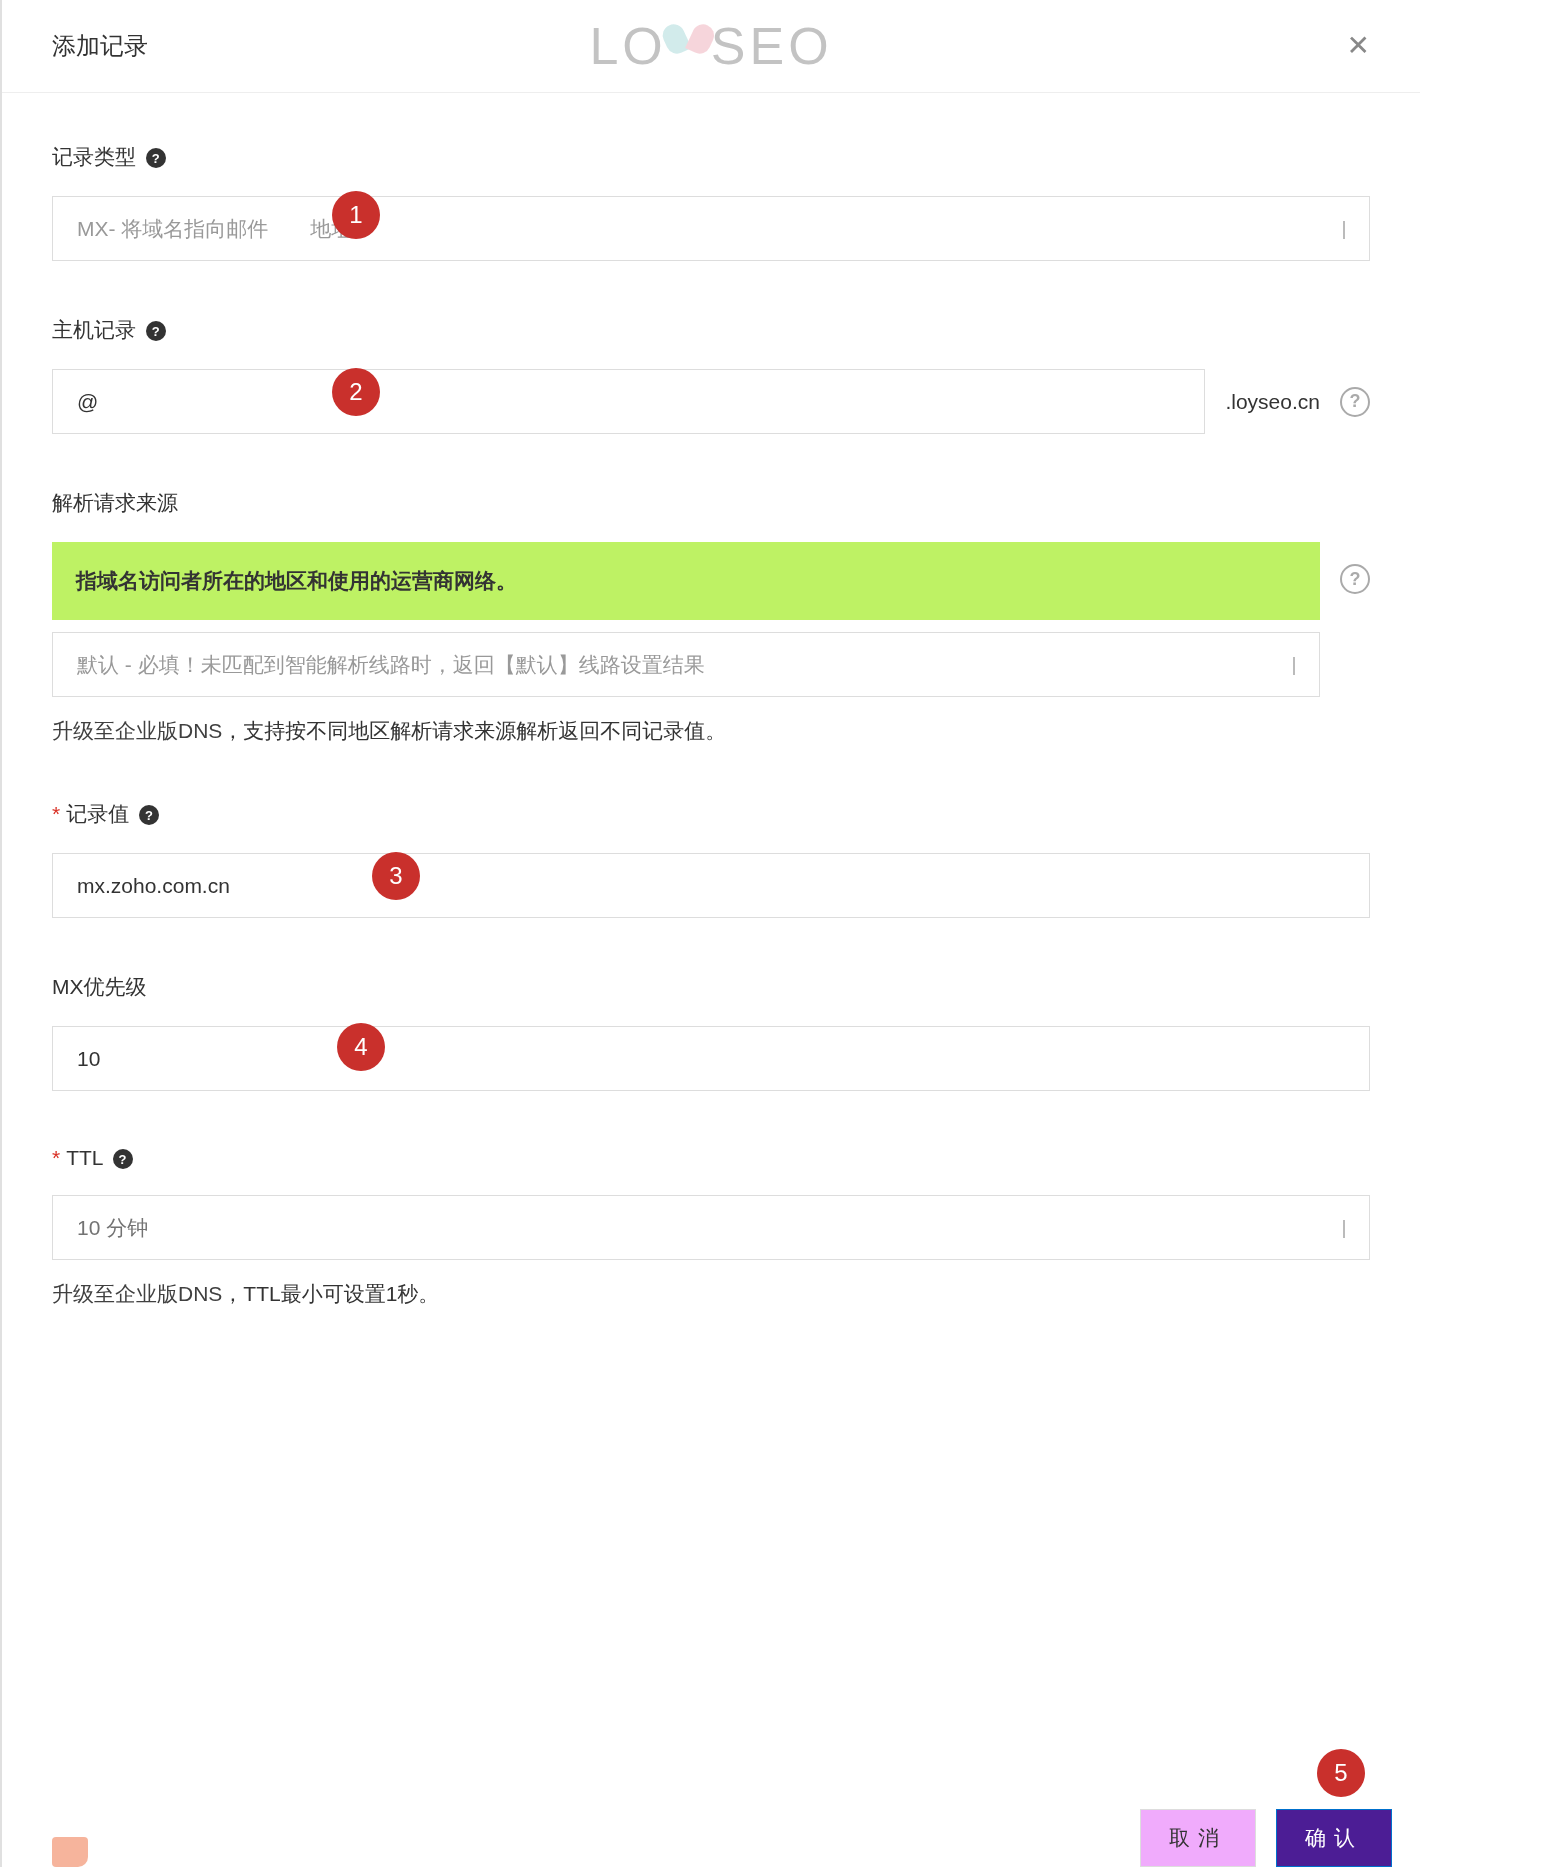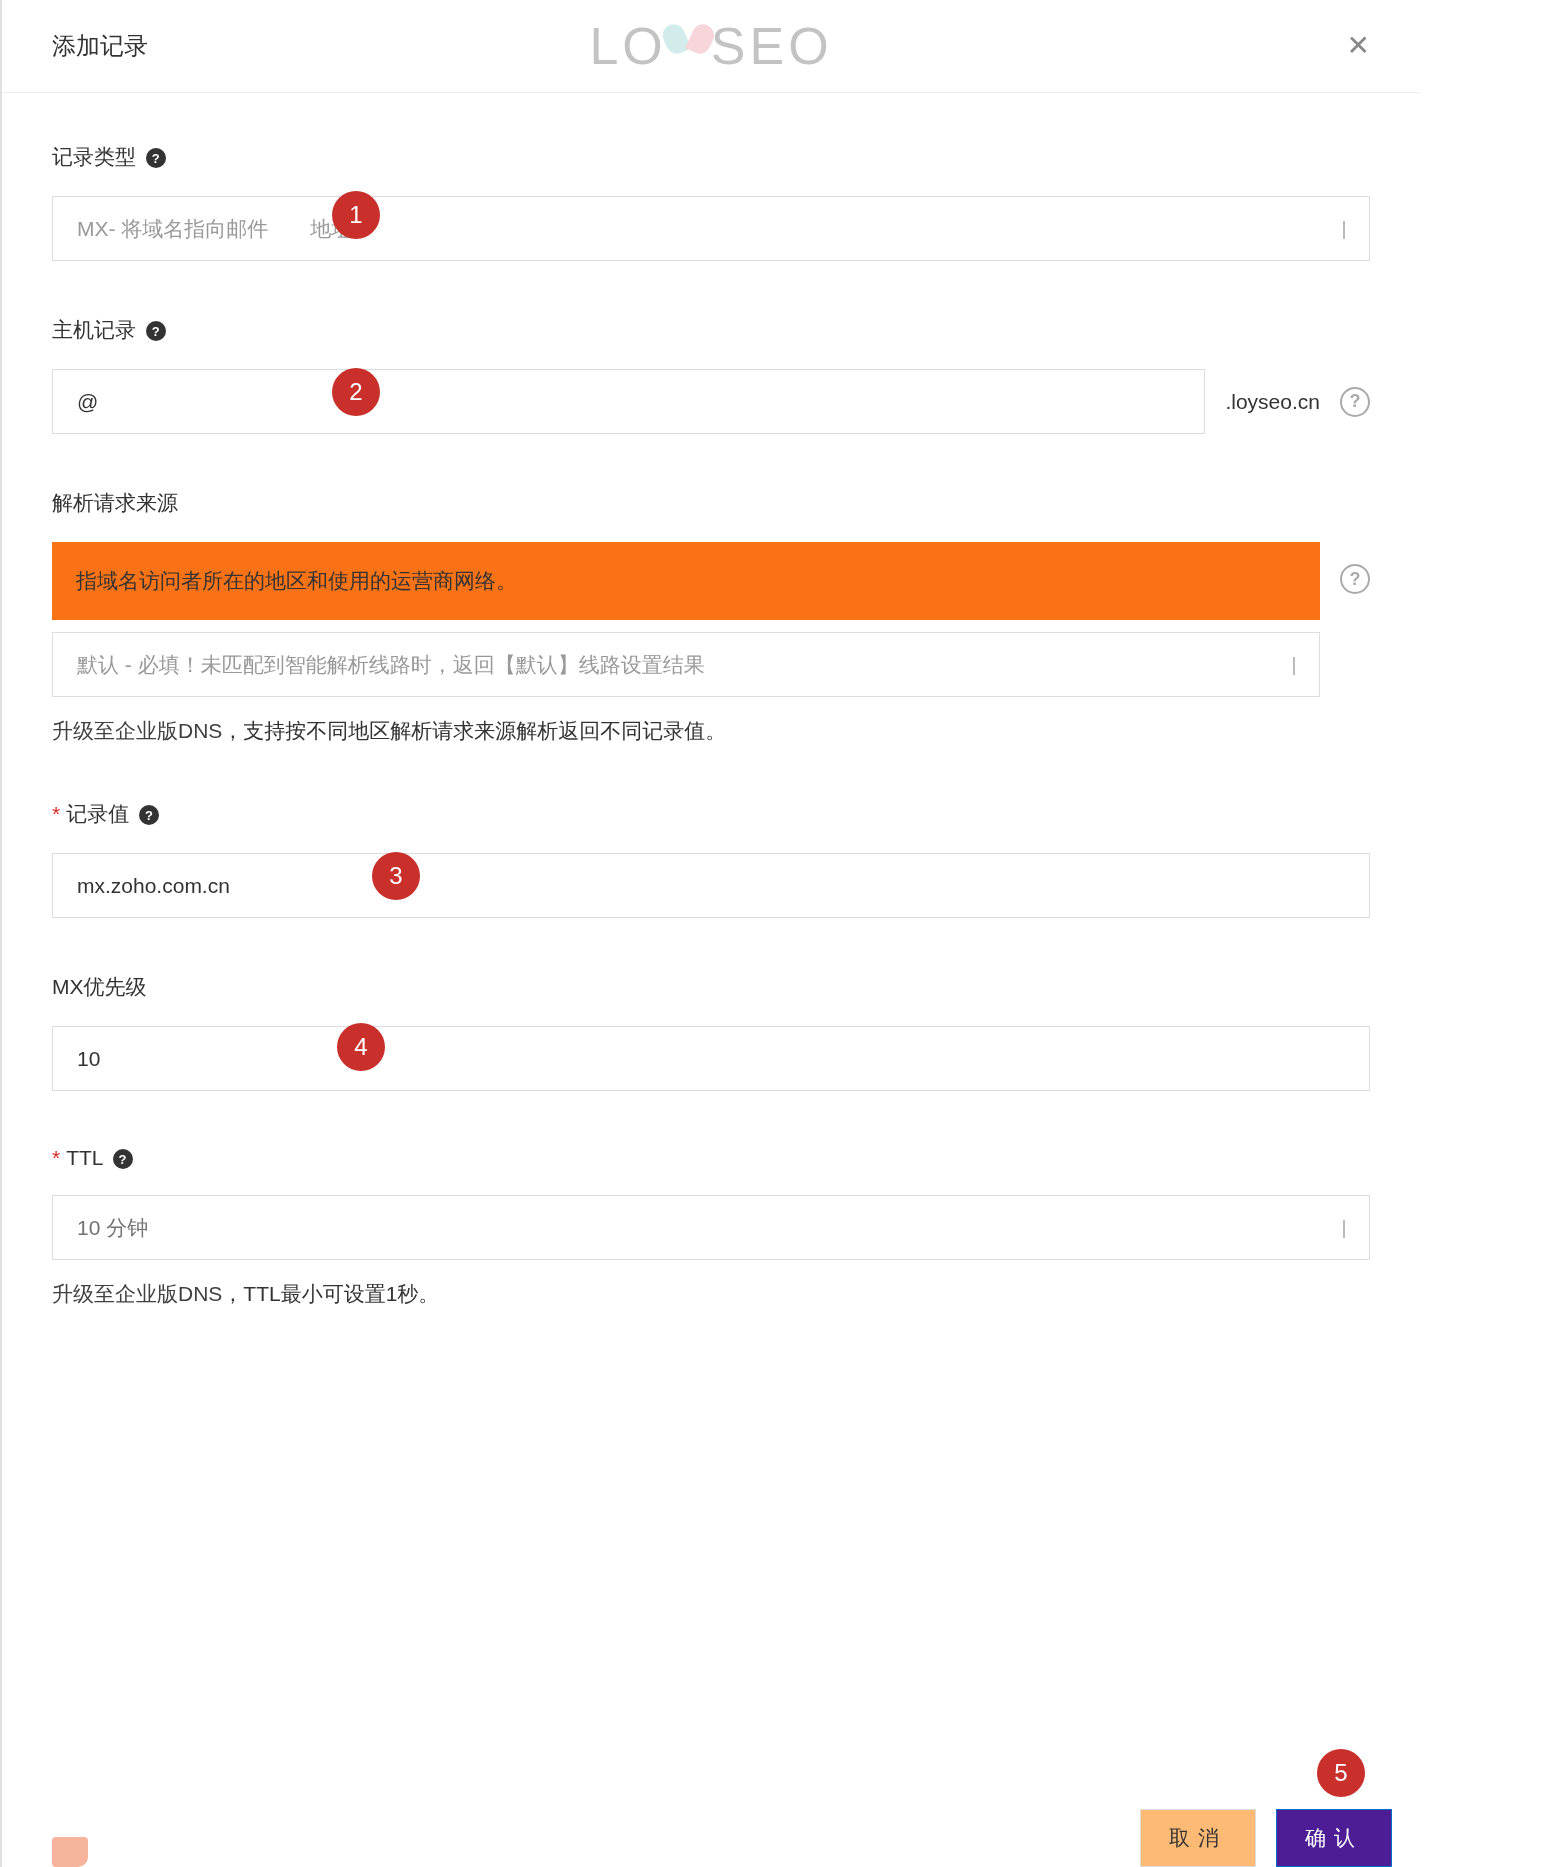--- a/index.html
+++ b/index.html
@@ -162,25 +162,26 @@
       display: flex;
       align-items: center;
       gap: 20px;
     }
     .host-row .input-wrap { flex: 1; max-width: 1220px; }
     .domain-suffix {
       font-size: 21px;
       color: #333;
     }
     .tooltip-box {
-      background: #f97316;
+      background: #bef264;
       padding: 25px 24px;
       font-size: 21px;
       color: #333;
       margin-bottom: 12px;
+      font-weight: bold;
     }
     .source-row {
       display: flex;
       align-items: flex-start;
       gap: 20px;
     }
     .source-left { flex: 1; max-width: 1390px; }
     .link-text {
       color: #404040;
       font-size: 21px;
@@ -220,21 +221,21 @@
       padding: 0 28px;
       font-size: 21px;
       display: flex;
       align-items: center;
       justify-content: center;
       cursor: pointer;
       letter-spacing: 8px;
     }
     .btn-default {
       border: 1px solid #ddd;
-      background: #fdba74;
+      background: #f0abfc;
       color: #333;
     }
     .btn-primary {
       border: 1px solid #0070cc;
       background: #4c1d95;
       color: #fff;
     }
     .footer-marker {
       position: absolute;
       right: 55px;

